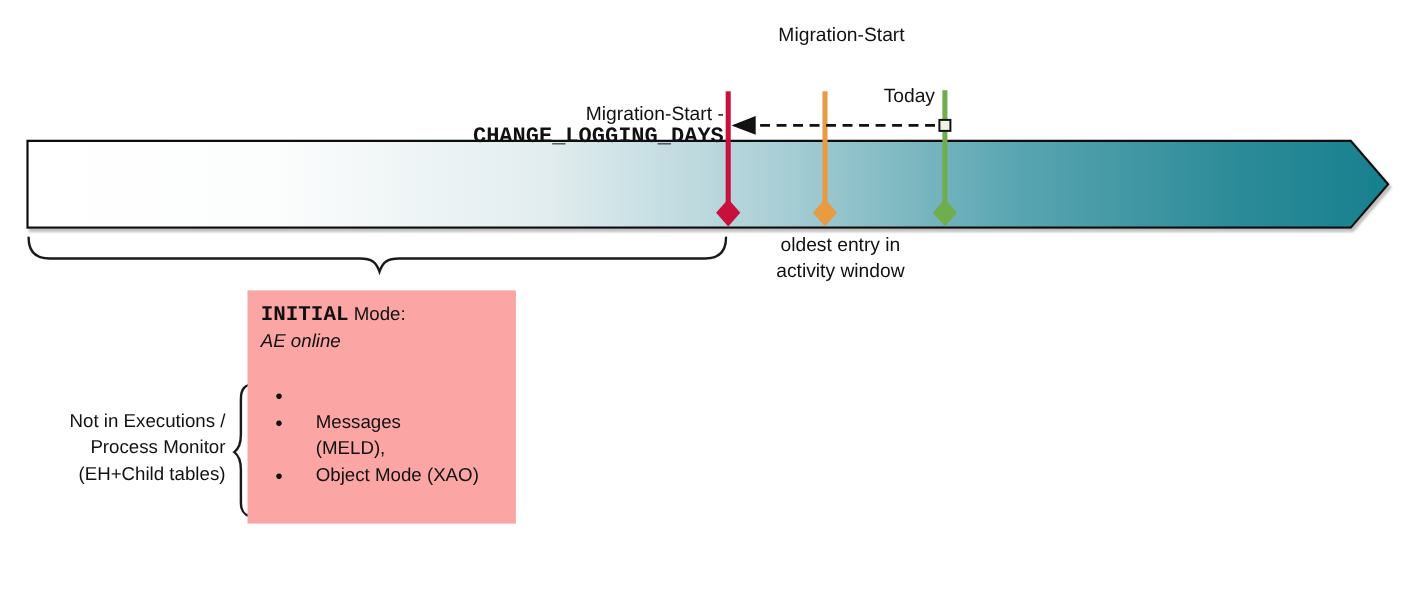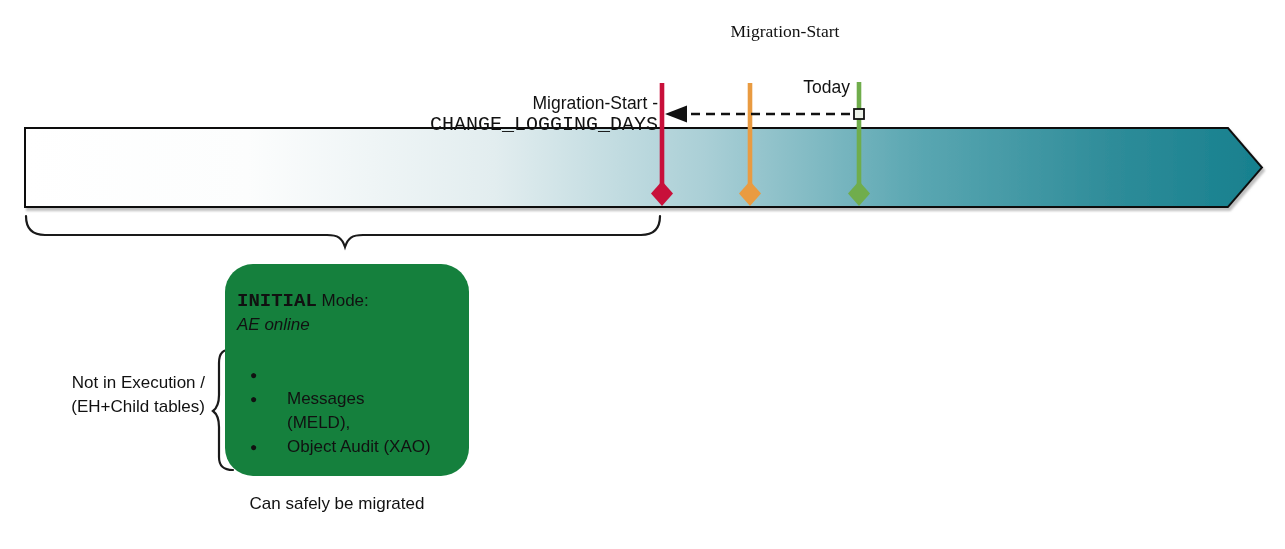--- a/index.html
+++ b/index.html
@@ -4,29 +4,29 @@
 <style>
   html,body{margin:0;padding:0;background:#ffffff;}
   #stage{
     position:relative;width:1285px;height:549px;background:#ffffff;
     font-family:"Liberation Sans",sans-serif;color:#111;overflow:hidden;
   }
   #diagram-svg{position:absolute;left:0;top:0;}
   .lbl{position:absolute;font-size:17.5px;line-height:22px;}
   .right{text-align:right;}
   .center{text-align:center;}
-  .mono-big{font-family:"Liberation Mono",monospace;font-weight:400;font-size:20px;line-height:22px;letter-spacing:0;}
+  .mono-big{font-family:"Liberation Mono",monospace;font-weight:700;font-size:20px;line-height:22px;letter-spacing:0;}
   #lbl-msm{left:385px;top:44px;width:273px;margin-top:48px;}
-  #lbl-ms{left:695px;top:20px;width:180px;font-family:Liberation Serif, serif;}
+  #lbl-ms{left:675px;top:20px;width:180px;}
   #lbl-today{left:744px;top:76px;width:106px;}
   #lbl-oldest{left:664px;top:210px;width:200px;line-height:24px;}
   #lbl-notin{left:0px;top:371px;width:205px;line-height:24px;font-size:17px;}
   #info-box{
     position:absolute;left:225px;top:264px;width:244px;height:212px;
-    background:#15803d;box-sizing:border-box;padding:25px 12px;font-size:17px;border-radius:28px;
+    background:#fca5a5;box-sizing:border-box;padding:10px 12px;font-size:17px;
   }
   #info-box .title{line-height:24px;}
   #info-box .title .code{font-family:"Liberation Mono",monospace;font-weight:700;font-size:19px;}
   #info-box .subtitle{line-height:24px;font-style:italic;}
   #info-box ul{list-style:none;margin:26px 0 0 0;padding:0;}
   #info-box li{display:flex;line-height:24px;}
   #info-box .bullet{width:50px;box-sizing:border-box;padding-left:13px;font-size:12px;flex:none;}
   #info-box .li-text{flex:1;}
   #lbl-caption{left:212px;top:493px;width:250px;font-size:17px;}
 </style>
@@ -83,41 +83,45 @@
 
   <div class="lbl right" id="lbl-msm">
     <div>Migration-Start -</div>
     <div class="mono-big">CHANGE_LOGGING_DAYS</div>
   </div>
 
   <div class="lbl center" id="lbl-ms">Migration-Start</div>
 
   <div class="lbl right" id="lbl-today">Today</div>
 
+  <div class="lbl center" id="lbl-oldest">
+    <div>oldest entry in</div>
+    <div>activity window</div>
+  </div>
 
   <div class="lbl right" id="lbl-notin">
-    <div>Not in Execution /</div>
+    <div>Not in Executions /</div>
+    <div>Process Monitor</div>
     <div>(EH+Child tables)</div>
   </div>
 
   <div id="info-box">
     <div class="title">
       <span class="code">INITIAL</span><span> Mode:</span>
     </div>
     <div class="subtitle">AE online</div>
     <ul>
       <li>
         <span class="bullet">●</span>
       </li>
       <li>
         <span class="bullet">●</span>
         <span class="li-text"><span>Messages</span><br><span>(MELD),</span></span>
       </li>
       <li>
         <span class="bullet">●</span>
-        <span class="li-text"><span>Object Audit (XAO)</span></span>
+        <span class="li-text"><span>Object Mode (XAO)</span></span>
       </li>
     </ul>
   </div>
 
-  <div class="lbl center" id="lbl-caption">Can safely be migrated</div>
 
 </div>
 
 </body></html>

